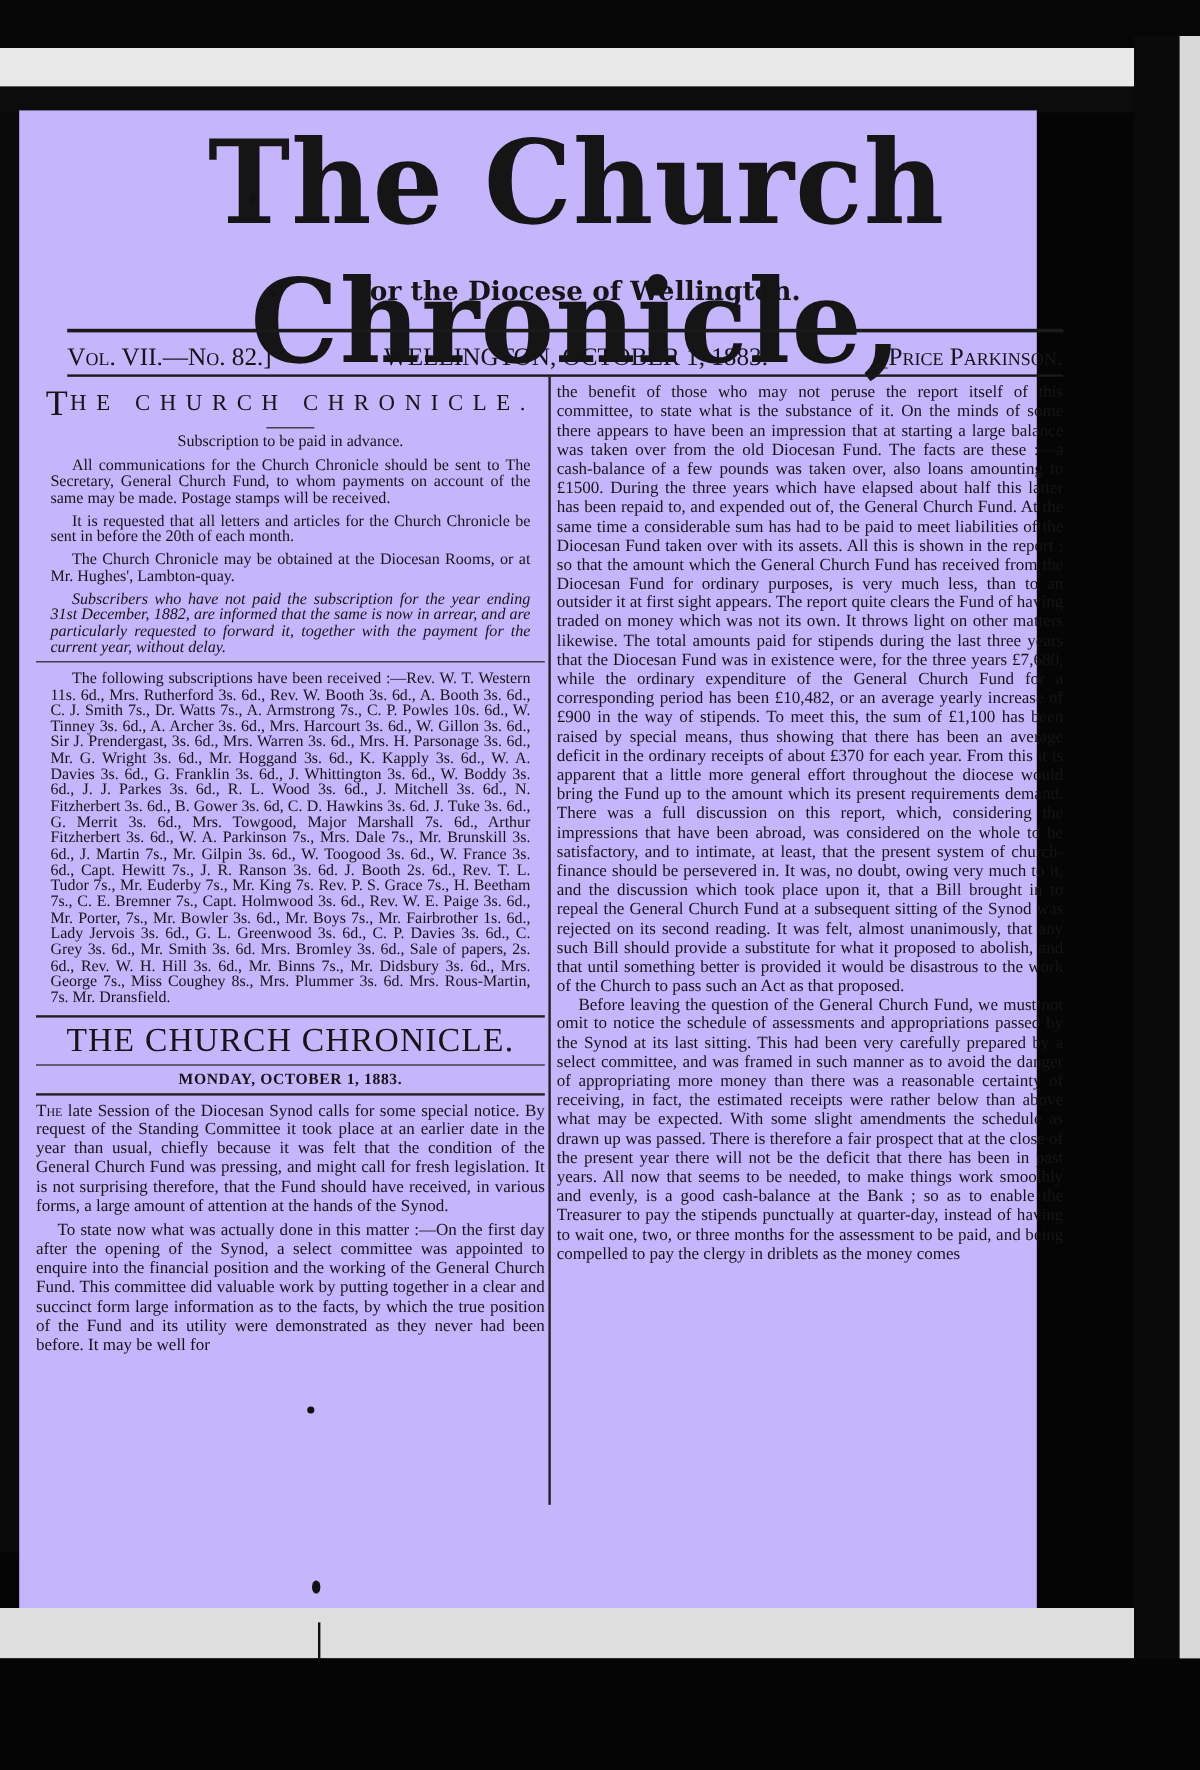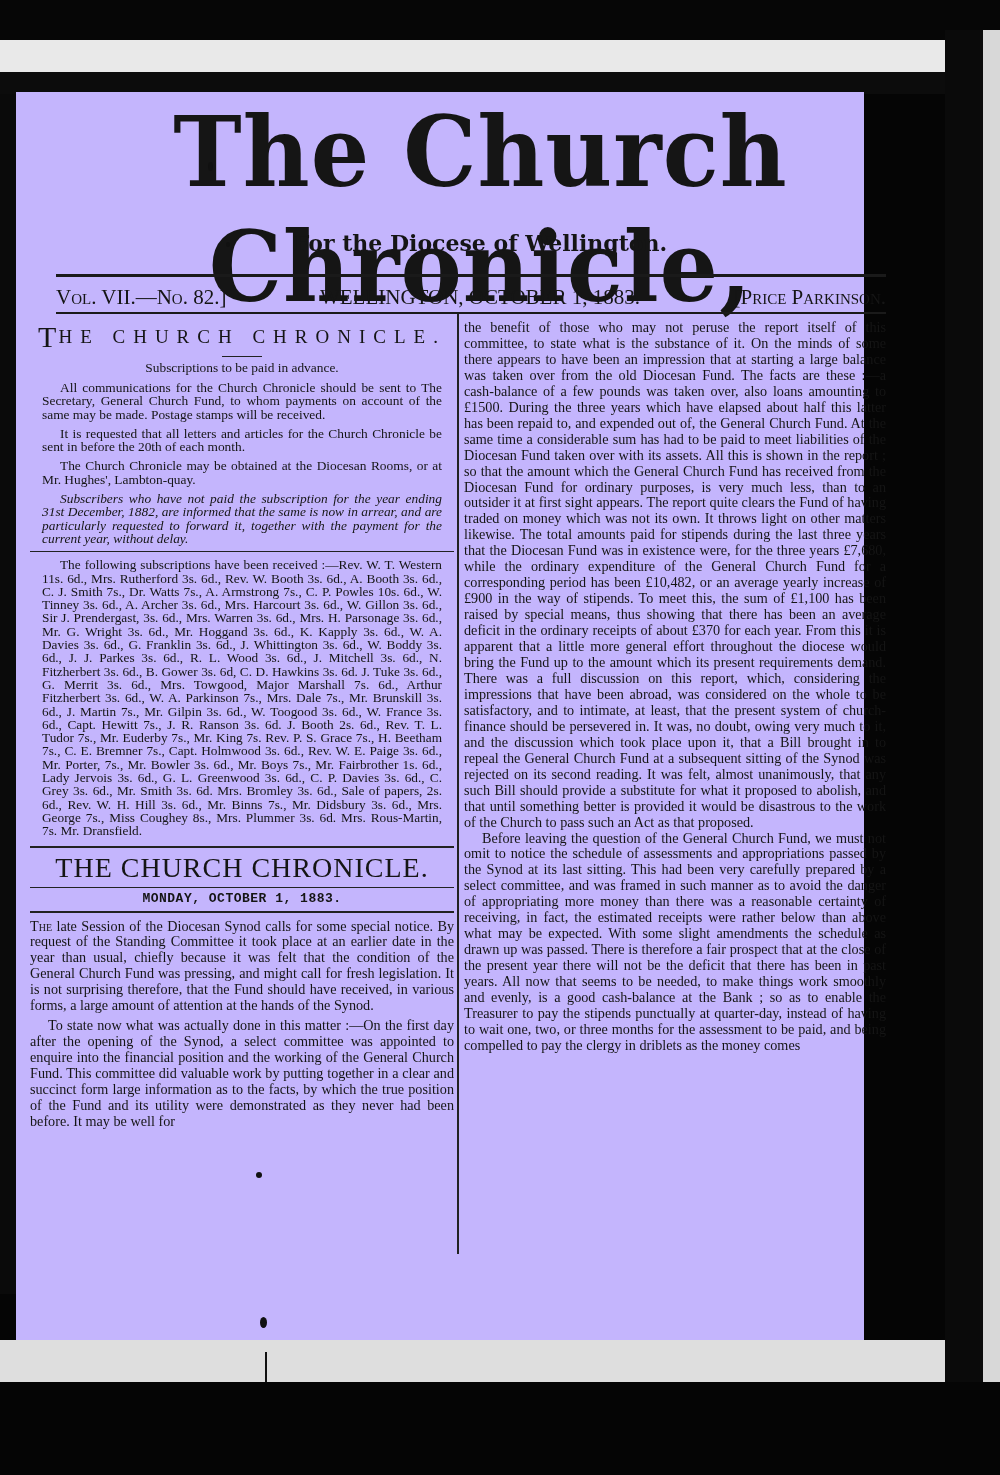--- a/index.html
+++ b/index.html
@@ -64,21 +64,21 @@
   p.para.tight { line-height:13.3px; }
   p.para.italic { font-style:italic; }
   .sc { font-variant:small-caps; }
   .hr { height:1px; background:#222; margin:6px 0 4px; }
   .hr2 { height:2px; background:#222; margin:3px 0; }
 
   .ed-title {
     font-size:28px; text-align:center; letter-spacing:1px; line-height:34px;
     font-family:"Liberation Serif", serif;
   }
-  .ed-date { font-size:13px; text-align:center; font-weight:bold; letter-spacing:0.5px; line-height:18px;font-family:Liberation Mono, monospace; }
+  .ed-date { font-size:13px; text-align:center; font-weight:bold; letter-spacing:0.5px; line-height:18px; }
   .right-text { font-size:14.2px; line-height:15.95px; text-align:justify; margin:0; }
   .right-text.indent { text-indent:18px; }
 
   .speck { position:absolute; background:#111; border-radius:50%; }
 </style>
 </head>
 <body>
 
 <div class="film-top"></div>
 <div class="strip-top"></div>
@@ -101,21 +101,21 @@
   <div class="rule" style="left:40px; top:220px; width:830px; height:2px;"></div>
 
   <div class="col-divider"></div>
 
   <div class="col col-left">
     <div class="spaced-title">
       <span class="big-t">T</span><span>HE  CHURCH  CHRONICLE.</span>
     </div>
     <div class="short-rule"></div>
 
-    <div class="center-note">Subscriptions to be paid in advance.</div>
+    <div class="center-note">Subscription to be paid in advance.</div>
 
     <p class="para tight">All communications for the Church Chronicle should be sent to The Secretary, General Church Fund, to whom payments on account of the same may be made.  Postage stamps will be received.</p>
     <p class="para tight">It is requested that all letters and articles for the Church Chronicle be sent in before the 20th of each month.</p>
     <p class="para tight">The Church Chronicle may be obtained at the Diocesan Rooms, or at Mr. Hughes', Lambton-quay.</p>
     <p class="para tight italic">Subscribers who have not paid the subscription for the year ending 31st December, 1882, are informed that the same is now in arrear, and are particularly requested to forward it, together with the payment for the current year, without delay.</p>
 
     <div class="hr"></div>
 
     <p class="para tight" style="font-size:13.3px;">The following subscriptions have been received :—Rev. W. T. Western 11s. 6d., Mrs. Rutherford 3s. 6d., Rev. W. Booth 3s. 6d., A. Booth 3s. 6d., C. J. Smith 7s., Dr. Watts 7s., A. Armstrong 7s., C. P. Powles 10s. 6d., W. Tinney 3s. 6d., A. Archer 3s. 6d., Mrs. Harcourt 3s. 6d., W. Gillon 3s. 6d., Sir J. Prendergast, 3s. 6d., Mrs. Warren 3s. 6d., Mrs. H. Parsonage 3s. 6d., Mr. G. Wright 3s. 6d., Mr. Hoggand 3s. 6d., K. Kapply 3s. 6d., W. A. Davies 3s. 6d., G. Franklin 3s. 6d., J. Whittington 3s. 6d., W. Boddy 3s. 6d., J. J. Parkes 3s. 6d., R. L. Wood 3s. 6d., J. Mitchell 3s. 6d., N. Fitzherbert 3s. 6d., B. Gower 3s. 6d, C. D. Hawkins 3s. 6d. J. Tuke 3s. 6d., G. Merrit 3s. 6d., Mrs. Towgood, Major Marshall 7s. 6d., Arthur Fitzherbert 3s. 6d., W. A. Parkinson 7s., Mrs. Dale 7s., Mr. Brunskill 3s. 6d., J. Martin 7s., Mr. Gilpin 3s. 6d., W. Toogood 3s. 6d., W. France 3s. 6d., Capt. Hewitt 7s., J. R. Ranson 3s. 6d. J. Booth 2s. 6d., Rev. T. L. Tudor 7s., Mr. Euderby 7s., Mr. King 7s. Rev. P. S. Grace 7s., H. Beetham 7s., C. E. Bremner 7s., Capt. Holmwood 3s. 6d., Rev. W. E. Paige 3s. 6d., Mr. Porter, 7s., Mr. Bowler 3s. 6d., Mr. Boys 7s., Mr. Fairbrother 1s. 6d., Lady Jervois 3s. 6d., G. L. Greenwood 3s. 6d., C. P. Davies 3s. 6d., C. Grey 3s. 6d., Mr. Smith 3s. 6d. Mrs. Bromley 3s. 6d., Sale of papers, 2s. 6d., Rev. W. H. Hill 3s. 6d., Mr. Binns 7s., Mr. Didsbury 3s. 6d., Mrs. George 7s., Miss Coughey 8s., Mrs. Plummer 3s. 6d. Mrs. Rous-Martin, 7s.  Mr. Dransfield.</p>
 

